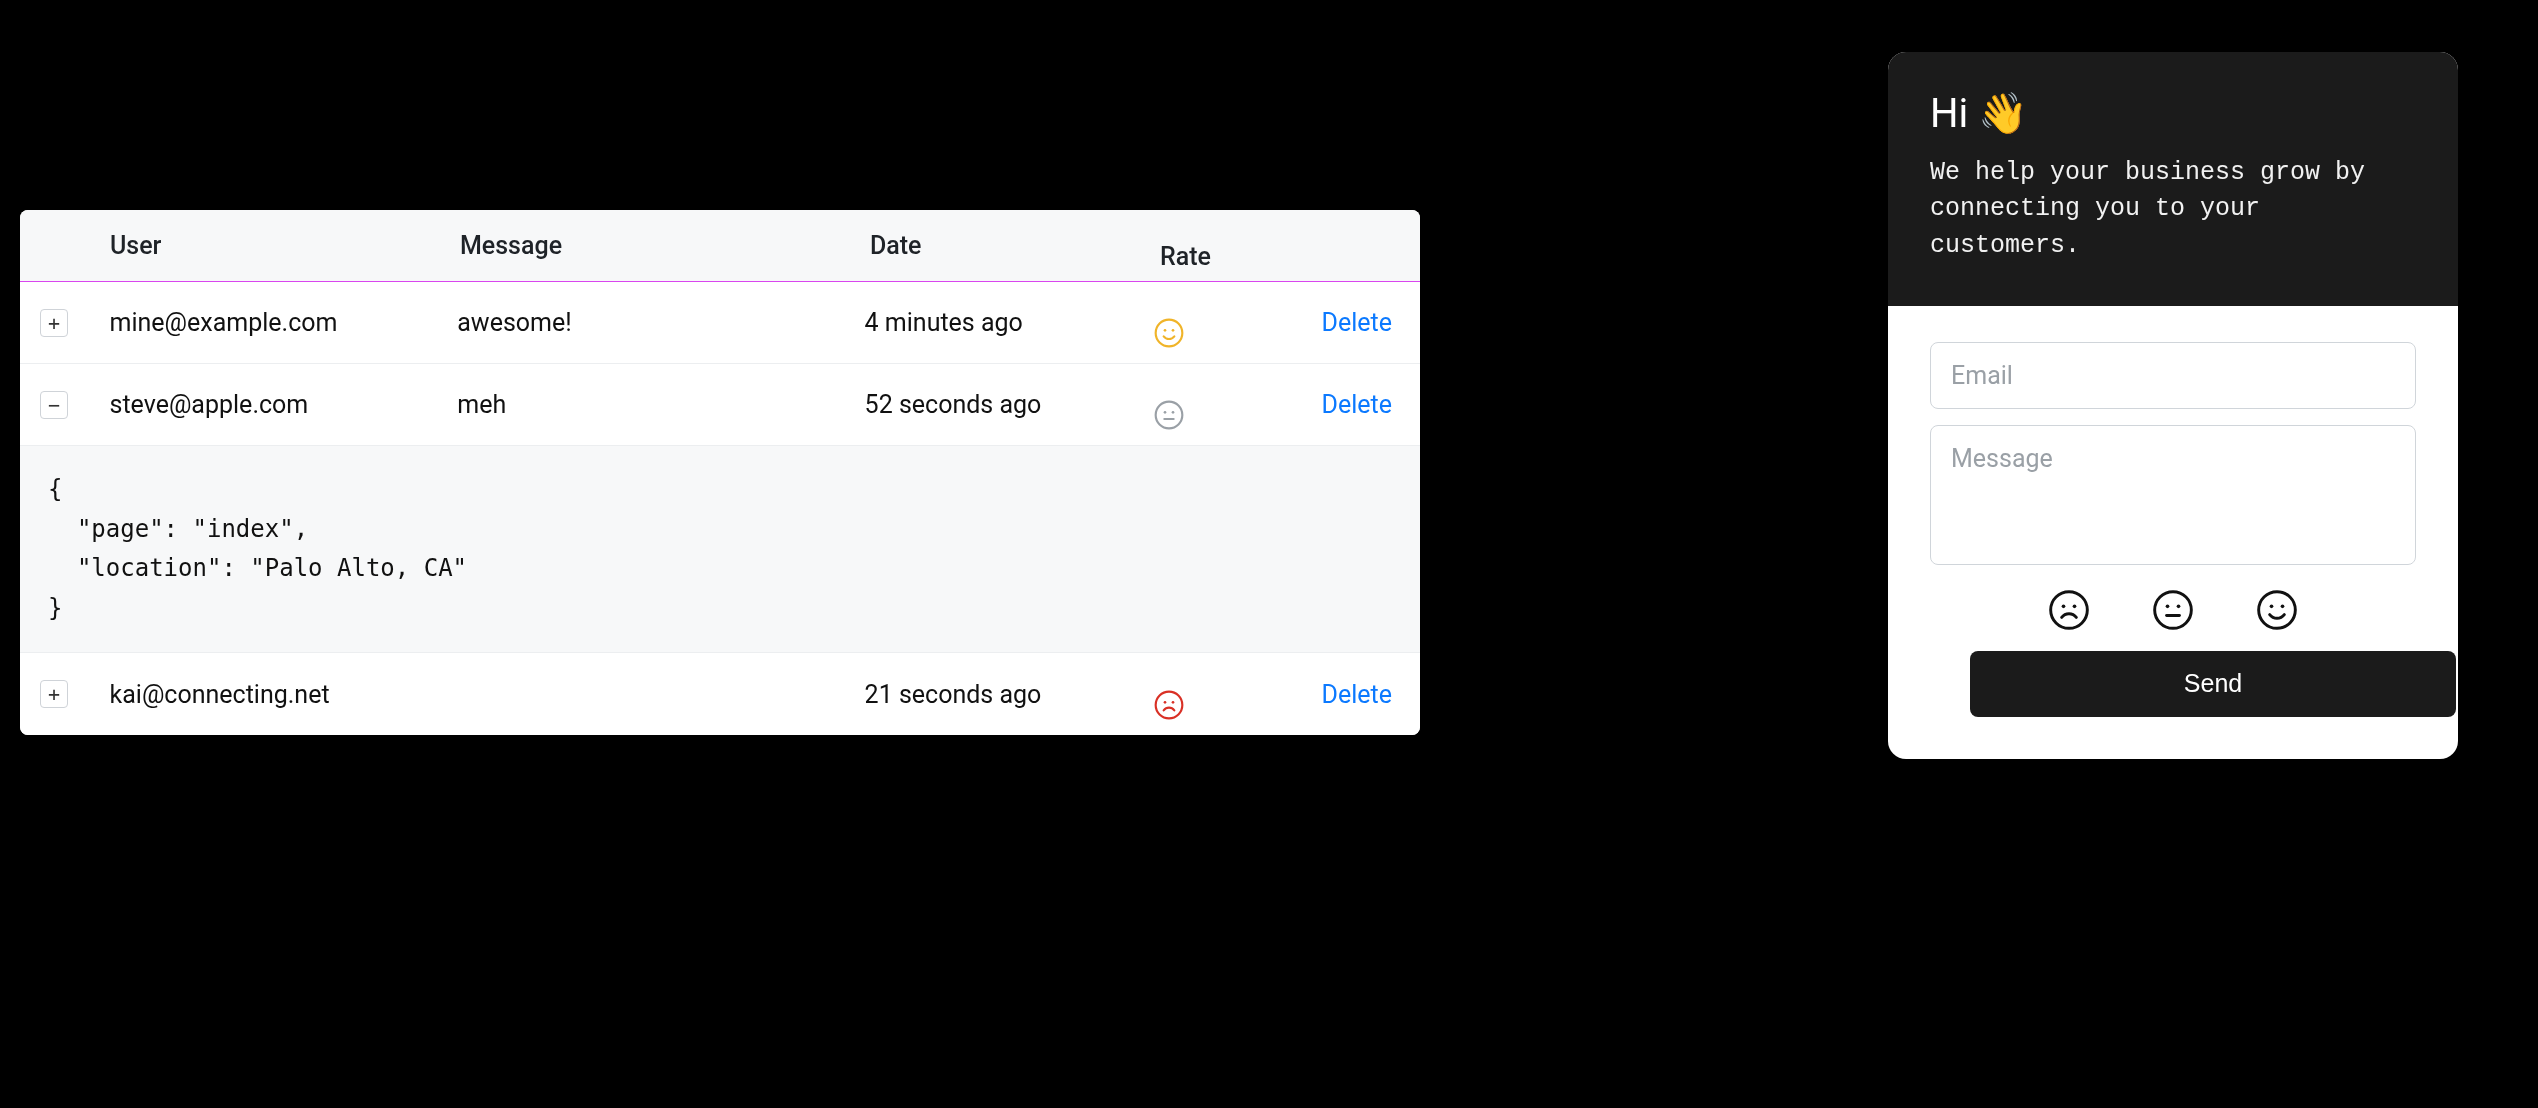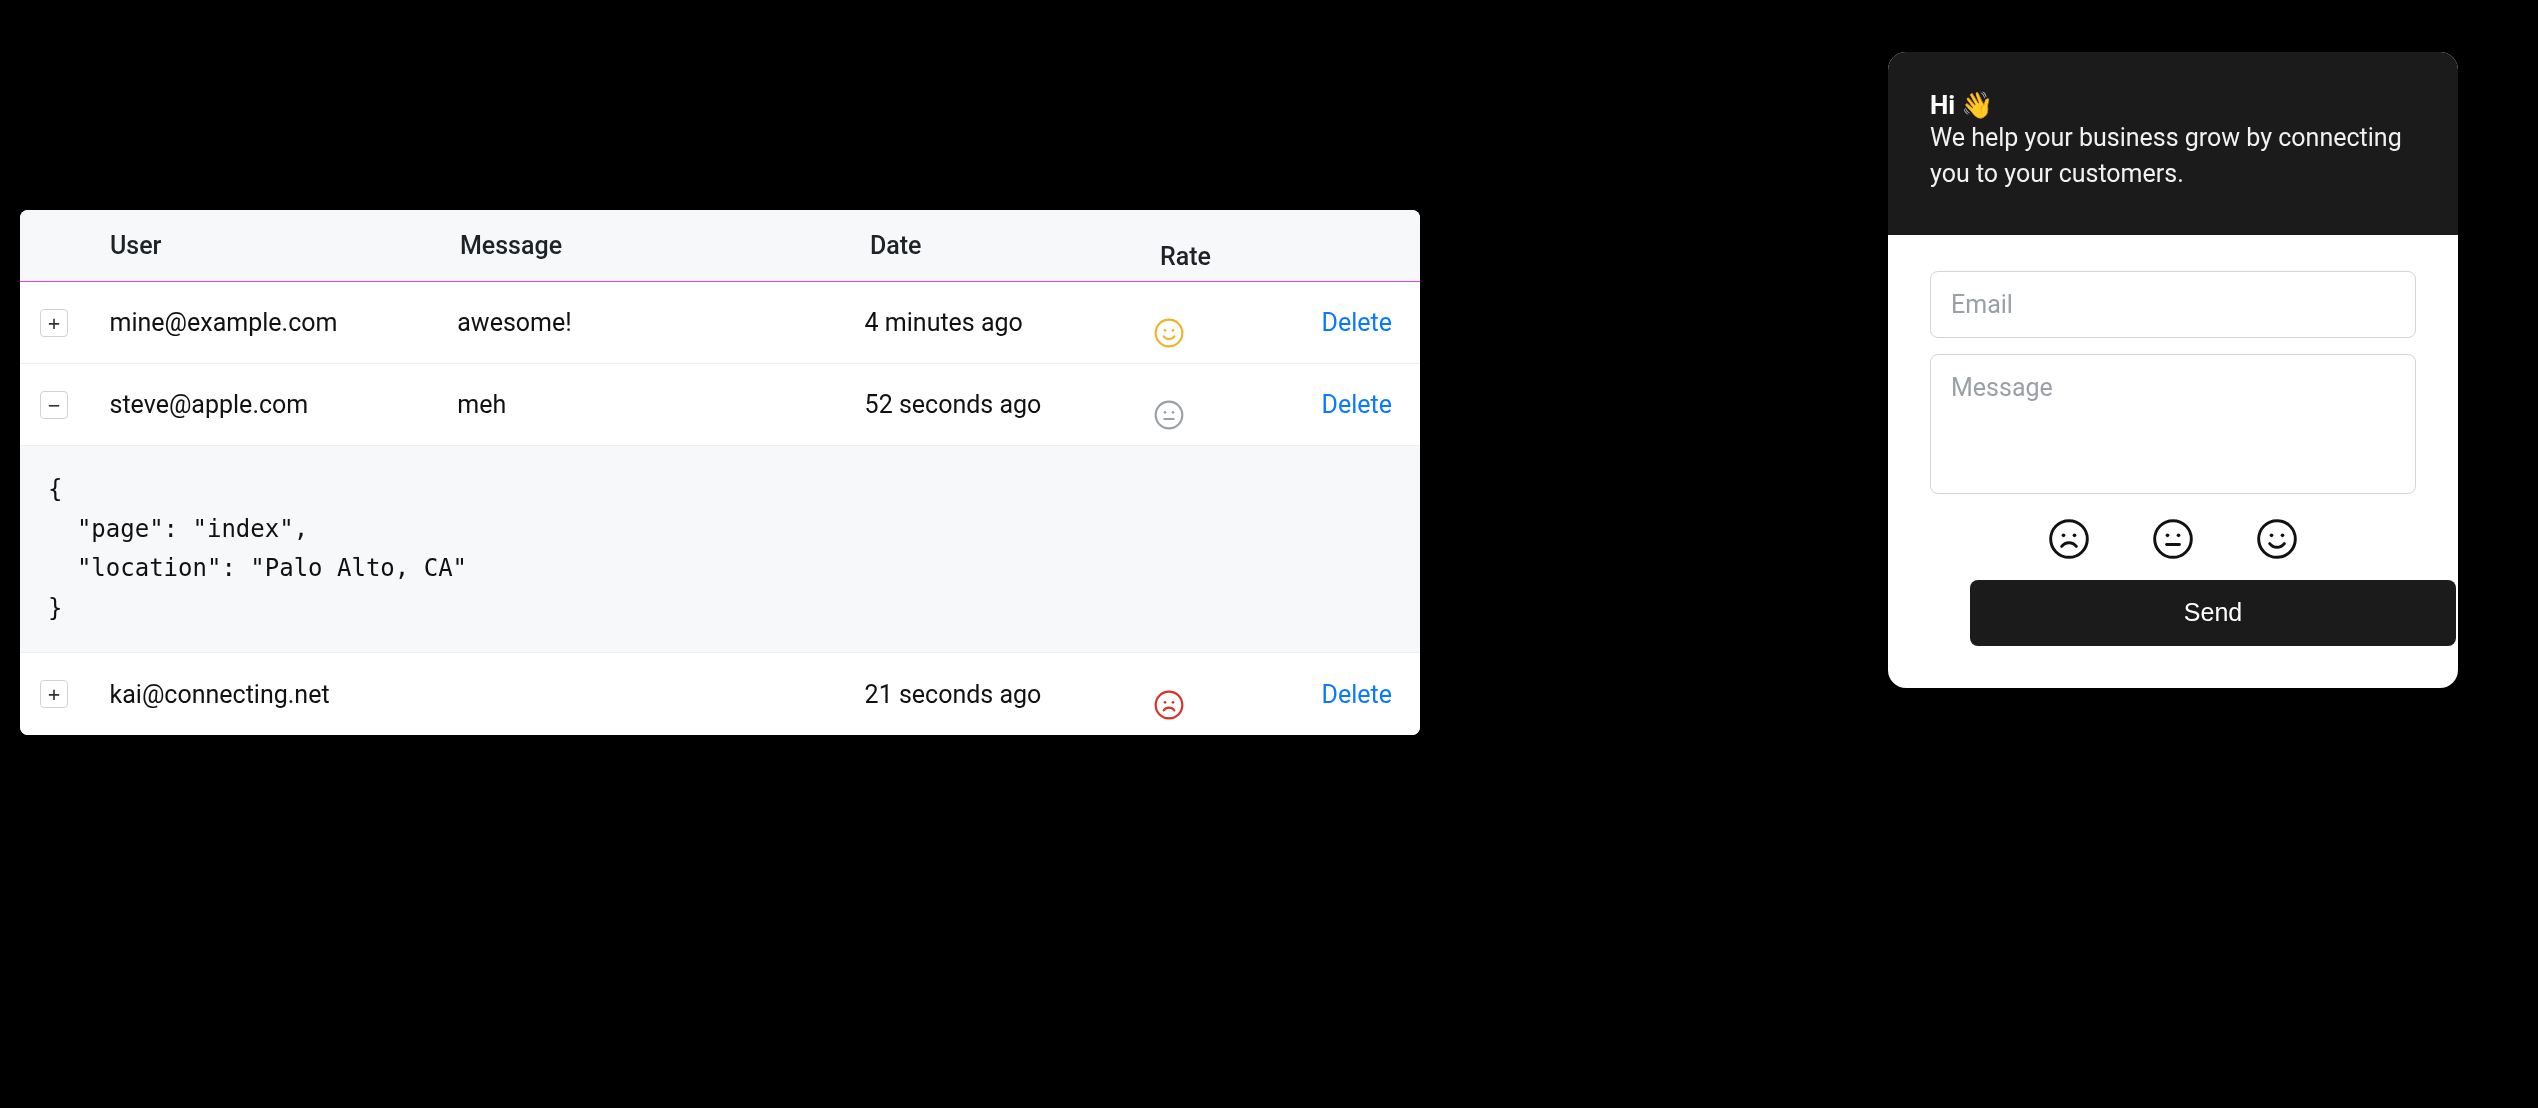--- a/index.html
+++ b/index.html
@@ -85,24 +85,24 @@
     border-radius: 18px;
     box-shadow: 0 36px 120px rgba(0,0,0,0.55);
     overflow:hidden;
   }
   .widget-header {
     background:#1b1b1b;
     color:#fff;
     padding: 38px 42px 42px;
   }
   .widget-header h2 {
-    font-size: 26px; font-weight:700; 
+    font-size: 40px; font-weight:400; margin-bottom:18px;
   }
   .widget-header p {
-    font-size: 25px; line-height:1.45; color:#f1f1f1;
+    font-size: 25px; line-height:1.45; color:#f1f1f1;font-family:Liberation Mono, monospace;
   }
   .widget-body {
     padding: 36px 42px 42px;
     display:flex; flex-direction:column; gap:16px;
   }
   .field {
     width:100%;
     border:1px solid #d0d5da;
     border-radius:8px;
     padding: 18px 20px;

